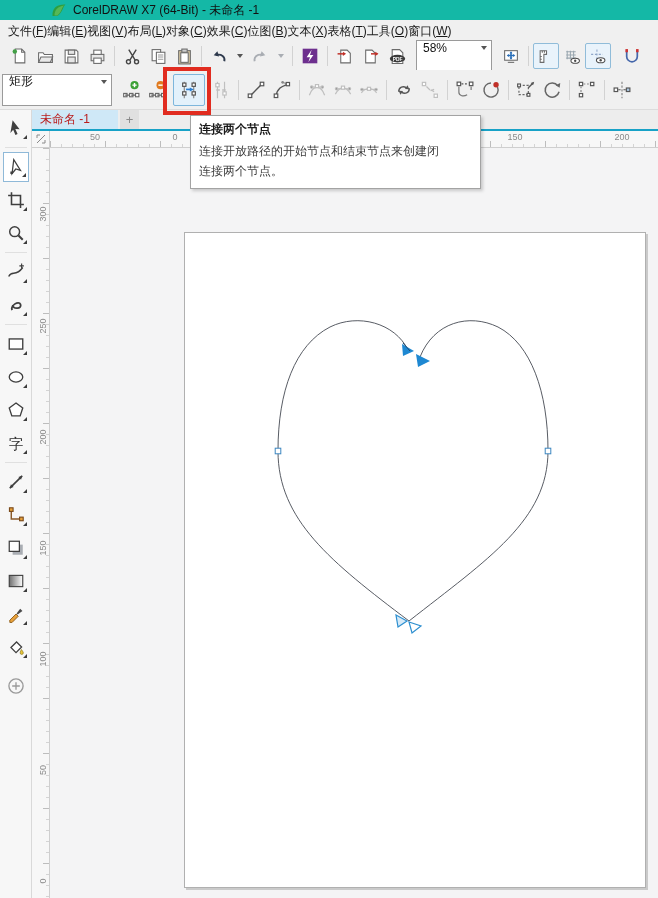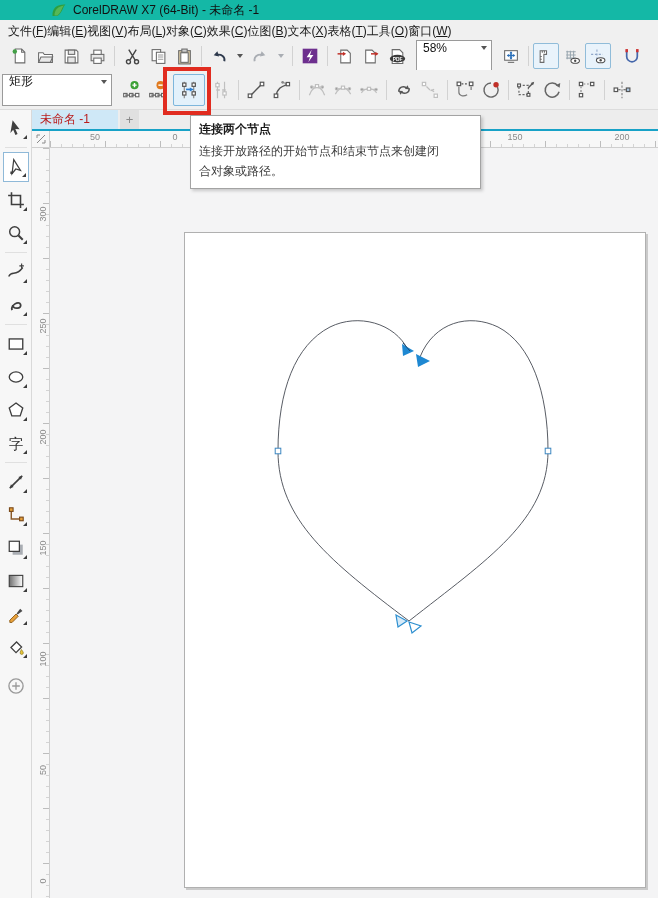--- a/index.html
+++ b/index.html
@@ -568,14 +568,14 @@
     <path d="M403 343l7 8" stroke="#1a4a74" stroke-width="1"></path>
 
     <path d="M396 615l11 6-9 6z" fill="#d6eaf8" stroke="#2d8fd0" stroke-width="1.2"></path>
     <path d="M409 622l12 4-9 7z" fill="#ffffff" stroke="#2d8fd0" stroke-width="1.2"></path>
   </svg>
 </div>
 
 <div class="abs" id="tooltip">
   <div class="tt-title">连接两个节点</div>
   <div class="tt-body">连接开放路径的开始节点和结束节点来创建闭</div>
-  <div class="tt-body">合对象或路径。</div>
+  <div class="tt-body">连接两个节点。</div>
 </div>
 
 </body></html>

